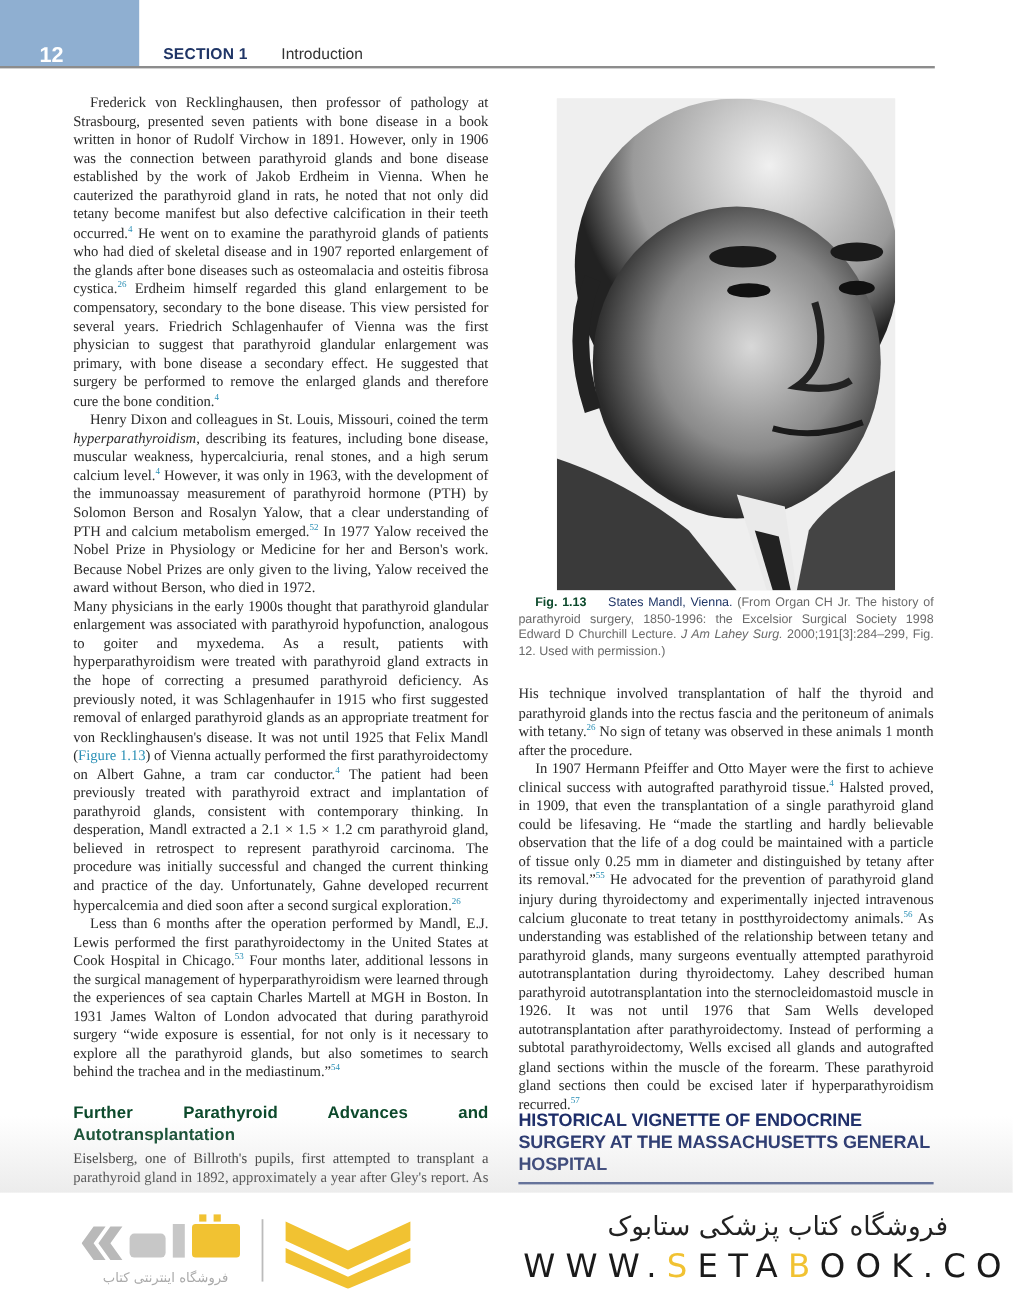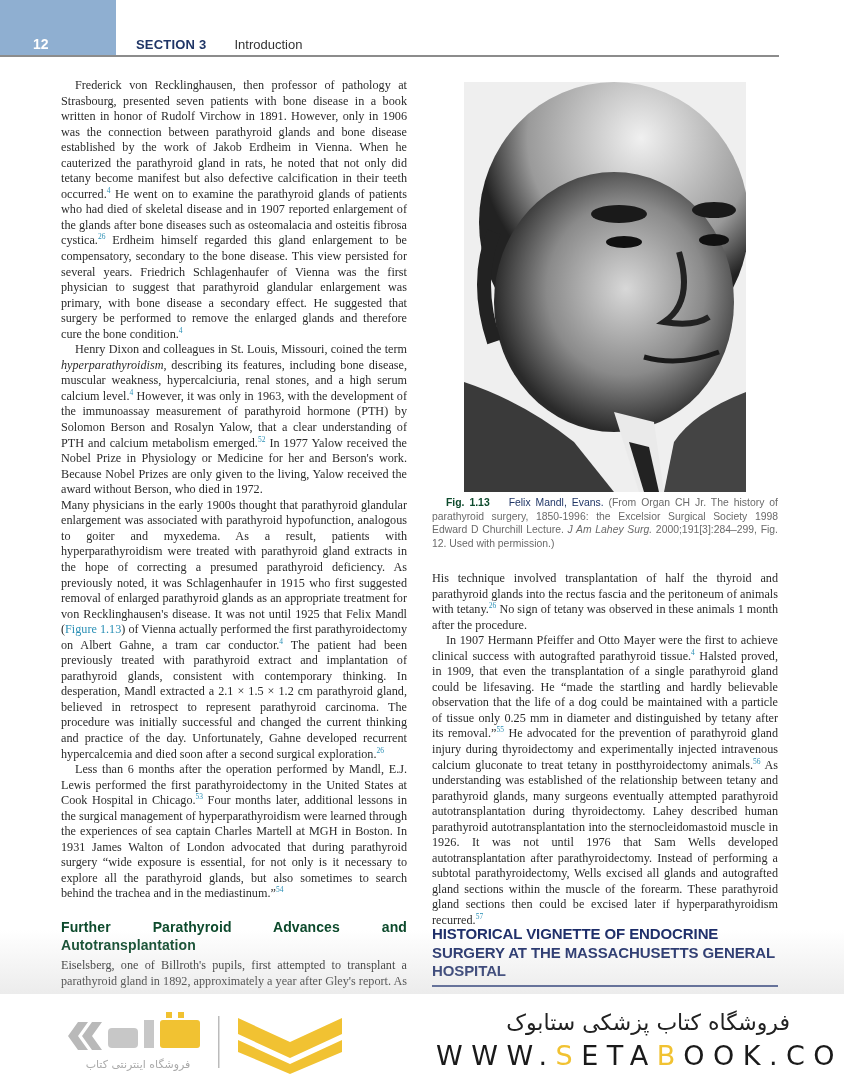--- a/index.html
+++ b/index.html
@@ -1,20 +1,20 @@
 <!DOCTYPE html>
 <html><head>
 <meta charset="utf-8">
 <style>
   html, body { margin:0; padding:0; }
   body { width:844px; height:1080px; background:#ffffff; position:relative; overflow:hidden;
          font-family:"Liberation Serif", "DejaVu Serif", serif; color:#2b2b2b; }
   .hdr-block { position:absolute; left:0; top:0; width:116px; height:56px; background:#8fafd1; }
   .hdr-num { position:absolute; left:33px; top:36px; font-family:"Liberation Sans", sans-serif; font-weight:bold;
-             font-size:14px; color:#ffffff; }
+             font-size:18px; color:#ffffff; }
   .hdr-line { position:absolute; left:0; top:55px; width:779px; height:2px; background:#8c8c8c; }
   .hdr-section { position:absolute; left:136px; top:37px; font-family:"Liberation Sans", sans-serif; font-size:13px; color:#1f3566; }
   .hdr-section b { font-weight:bold; letter-spacing:0.2px; }
   .hdr-section span.t { font-weight:normal; color:#333; margin-left:28px; }
 
   .col { position:absolute; font-size:12.2px; line-height:15.55px; text-align:justify; hyphens:none; }
   .col-left { left:61px; top:78px; width:346px; }
   .col-right { left:432px; top:571px; width:346px; }
   .col p { margin:0; text-indent:0; }
   .col p.ind { text-indent:14px; }
@@ -46,21 +46,21 @@
   .brand-url { position:absolute; left:436px; top:1040px; font-family:"DejaVu Sans", sans-serif; font-size:27px;
                letter-spacing:8.5px; color:#1a1a1a; }
   .brand-url .hl { color:#f1c232; }
 </style>
 </head>
 <body>
 
 <div class="hdr-block"></div>
 <div class="hdr-num">12</div>
 <div class="hdr-section">
-  <b>SECTION 3</b><span class="t">Introduction</span>
+  <b>SECTION 1</b><span class="t">Introduction</span>
 </div>
 <div class="hdr-line"></div>
 
 <div class="col col-left">
   <p class="ind"><span>Frederick von Recklinghausen, then professor of pathology at Strasbourg, presented seven patients with bone disease in a book written in honor of Rudolf Virchow in 1891. However, only in 1906 was the connection between parathyroid glands and bone disease established by the work of Jakob Erdheim in Vienna. When he cauterized the parathyroid gland in rats, he noted that not only did tetany become manifest but also defective calcification in their teeth occurred.</span><sup>4</sup><span> He went on to examine the parathyroid glands of patients who had died of skeletal disease and in 1907 reported enlargement of the glands after bone diseases such as osteomalacia and osteitis fibrosa cystica.</span><sup>26</sup><span> Erdheim himself regarded this gland enlargement to be compensatory, secondary to the bone disease. This view persisted for several years. Friedrich Schlagenhaufer of Vienna was the first physician to suggest that parathyroid glandular enlargement was primary, with bone disease a secondary effect. He suggested that surgery be performed to remove the enlarged glands and therefore cure the bone condition.</span><sup>4</sup></p>
   <p class="ind"><span>Henry Dixon and colleagues in St. Louis, Missouri, coined the term </span><i>hyperparathyroidism</i><span>, describing its features, including bone disease, muscular weakness, hypercalciuria, renal stones, and a high serum calcium level.</span><sup>4</sup><span> However, it was only in 1963, with the development of the immunoassay measurement of parathyroid hormone (PTH) by Solomon Berson and Rosalyn Yalow, that a clear understanding of PTH and calcium metabolism emerged.</span><sup>52</sup><span> In 1977 Yalow received the Nobel Prize in Physiology or Medicine for her and Berson's work. Because Nobel Prizes are only given to the living, Yalow received the award without Berson, who died in 1972.</span></p>
   <p><span>Many physicians in the early 1900s thought that parathyroid glandular enlargement was associated with parathyroid hypofunction, analogous to goiter and myxedema. As a result, patients with hyperparathyroidism were treated with parathyroid gland extracts in the hope of correcting a presumed parathyroid deficiency. As previously noted, it was Schlagenhaufer in 1915 who first suggested removal of enlarged parathyroid glands as an appropriate treatment for von Recklinghausen's disease. It was not until 1925 that Felix Mandl (</span><span class="link">Figure 1.13</span><span>) of Vienna actually performed the first parathyroidectomy on Albert Gahne, a tram car conductor.</span><sup>4</sup><span> The patient had been previously treated with parathyroid extract and implantation of parathyroid glands, consistent with contemporary thinking. In desperation, Mandl extracted a 2.1 × 1.5 × 1.2 cm parathyroid gland, believed in retrospect to represent parathyroid carcinoma. The procedure was initially successful and changed the current thinking and practice of the day. Unfortunately, Gahne developed recurrent hypercalcemia and died soon after a second surgical exploration.</span><sup>26</sup></p>
   <p class="ind"><span>Less than 6 months after the operation performed by Mandl, E.J. Lewis performed the first parathyroidectomy in the United States at Cook Hospital in Chicago.</span><sup>53</sup><span> Four months later, additional lessons in the surgical management of hyperparathyroidism were learned through the experiences of sea captain Charles Martell at MGH in Boston. In 1931 James Walton of London advocated that during parathyroid surgery “wide exposure is essential, for not only is it necessary to explore all the parathyroid glands, but also sometimes to search behind the trachea and in the mediastinum.”</span><sup>54</sup></p>
   <h2 class="sub" style="margin-top:16px;">Further Parathyroid Advances and Autotransplantation</h2>
   <p>Eiselsberg, one of Billroth's pupils, first attempted to transplant a parathyroid gland in 1892, approximately a year after Gley's report. As a</p>
@@ -91,21 +91,21 @@
     <ellipse cx="250" cy="128" rx="22" ry="8" fill="#1a1a1a"></ellipse>
     <ellipse cx="160" cy="160" rx="18" ry="6" fill="#111"></ellipse>
     <ellipse cx="250" cy="158" rx="15" ry="6" fill="#111"></ellipse>
     <path d="M215 170 Q230 220 200 240 Q230 245 245 235" stroke="#222" stroke-width="6" fill="none"></path>
     <path d="M180 275 Q215 285 255 270" stroke="#1a1a1a" stroke-width="5" fill="none"></path>
     <path d="M30 150 Q10 200 30 260" stroke="#222" stroke-width="14" fill="none"></path>
   </svg>
 </div>
 <div class="caption">
   <b class="fignum">Fig. 1.13</b>
-  <b style="font-weight:normal;color:#1f3566;">Felix Mandl, Evans.</b><span> (From Organ CH Jr. The history of parathyroid surgery, 1850-1996: the Excelsior Surgical Society 1998 Edward D Churchill Lecture. </span><i>J Am Lahey Surg.</i><span> 2000;191[3]:284–299, Fig. 12. Used with permission.)</span>
+  <b style="font-weight:normal;color:#1f3566;">States Mandl, Vienna.</b><span> (From Organ CH Jr. The history of parathyroid surgery, 1850-1996: the Excelsior Surgical Society 1998 Edward D Churchill Lecture. </span><i>J Am Lahey Surg.</i><span> 2000;191[3]:284–299, Fig. 12. Used with permission.)</span>
 </div>
 
 <div class="col col-right">
   <p><span>His technique involved transplantation of half the thyroid and parathyroid glands into the rectus fascia and the peritoneum of animals with tetany.</span><sup>26</sup><span> No sign of tetany was observed in these animals 1 month after the procedure.</span></p>
   <p class="ind"><span>In 1907 Hermann Pfeiffer and Otto Mayer were the first to achieve clinical success with autografted parathyroid tissue.</span><sup>4</sup><span> Halsted proved, in 1909, that even the transplantation of a single parathyroid gland could be lifesaving. He “made the startling and hardly believable observation that the life of a dog could be maintained with a particle of tissue only 0.25 mm in diameter and distinguished by tetany after its removal.”</span><sup>55</sup><span> He advocated for the prevention of parathyroid gland injury during thyroidectomy and experimentally injected intravenous calcium gluconate to treat tetany in postthyroidectomy animals.</span><sup>56</sup><span> As understanding was established of the relationship between tetany and parathyroid glands, many surgeons eventually attempted parathyroid autotransplantation during thyroidectomy. Lahey described human parathyroid autotransplantation into the sternocleidomastoid muscle in 1926. It was not until 1976 that Sam Wells developed autotransplantation after parathyroidectomy. Instead of performing a subtotal parathyroidectomy, Wells excised all glands and autografted gland sections within the muscle of the forearm. These parathyroid gland sections then could be excised later if hyperparathyroidism recurred.</span><sup>57</sup></p>
 </div>
 
 <div class="vignette">
   <h3>HISTORICAL VIGNETTE OF ENDOCRINE SURGERY AT THE MASSACHUSETTS GENERAL HOSPITAL</h3>
   <p>MGH, as a teaching hospital of the Harvard Medical School, has a long tradition of excellence in the surgical care of patients with endocrine</p>

